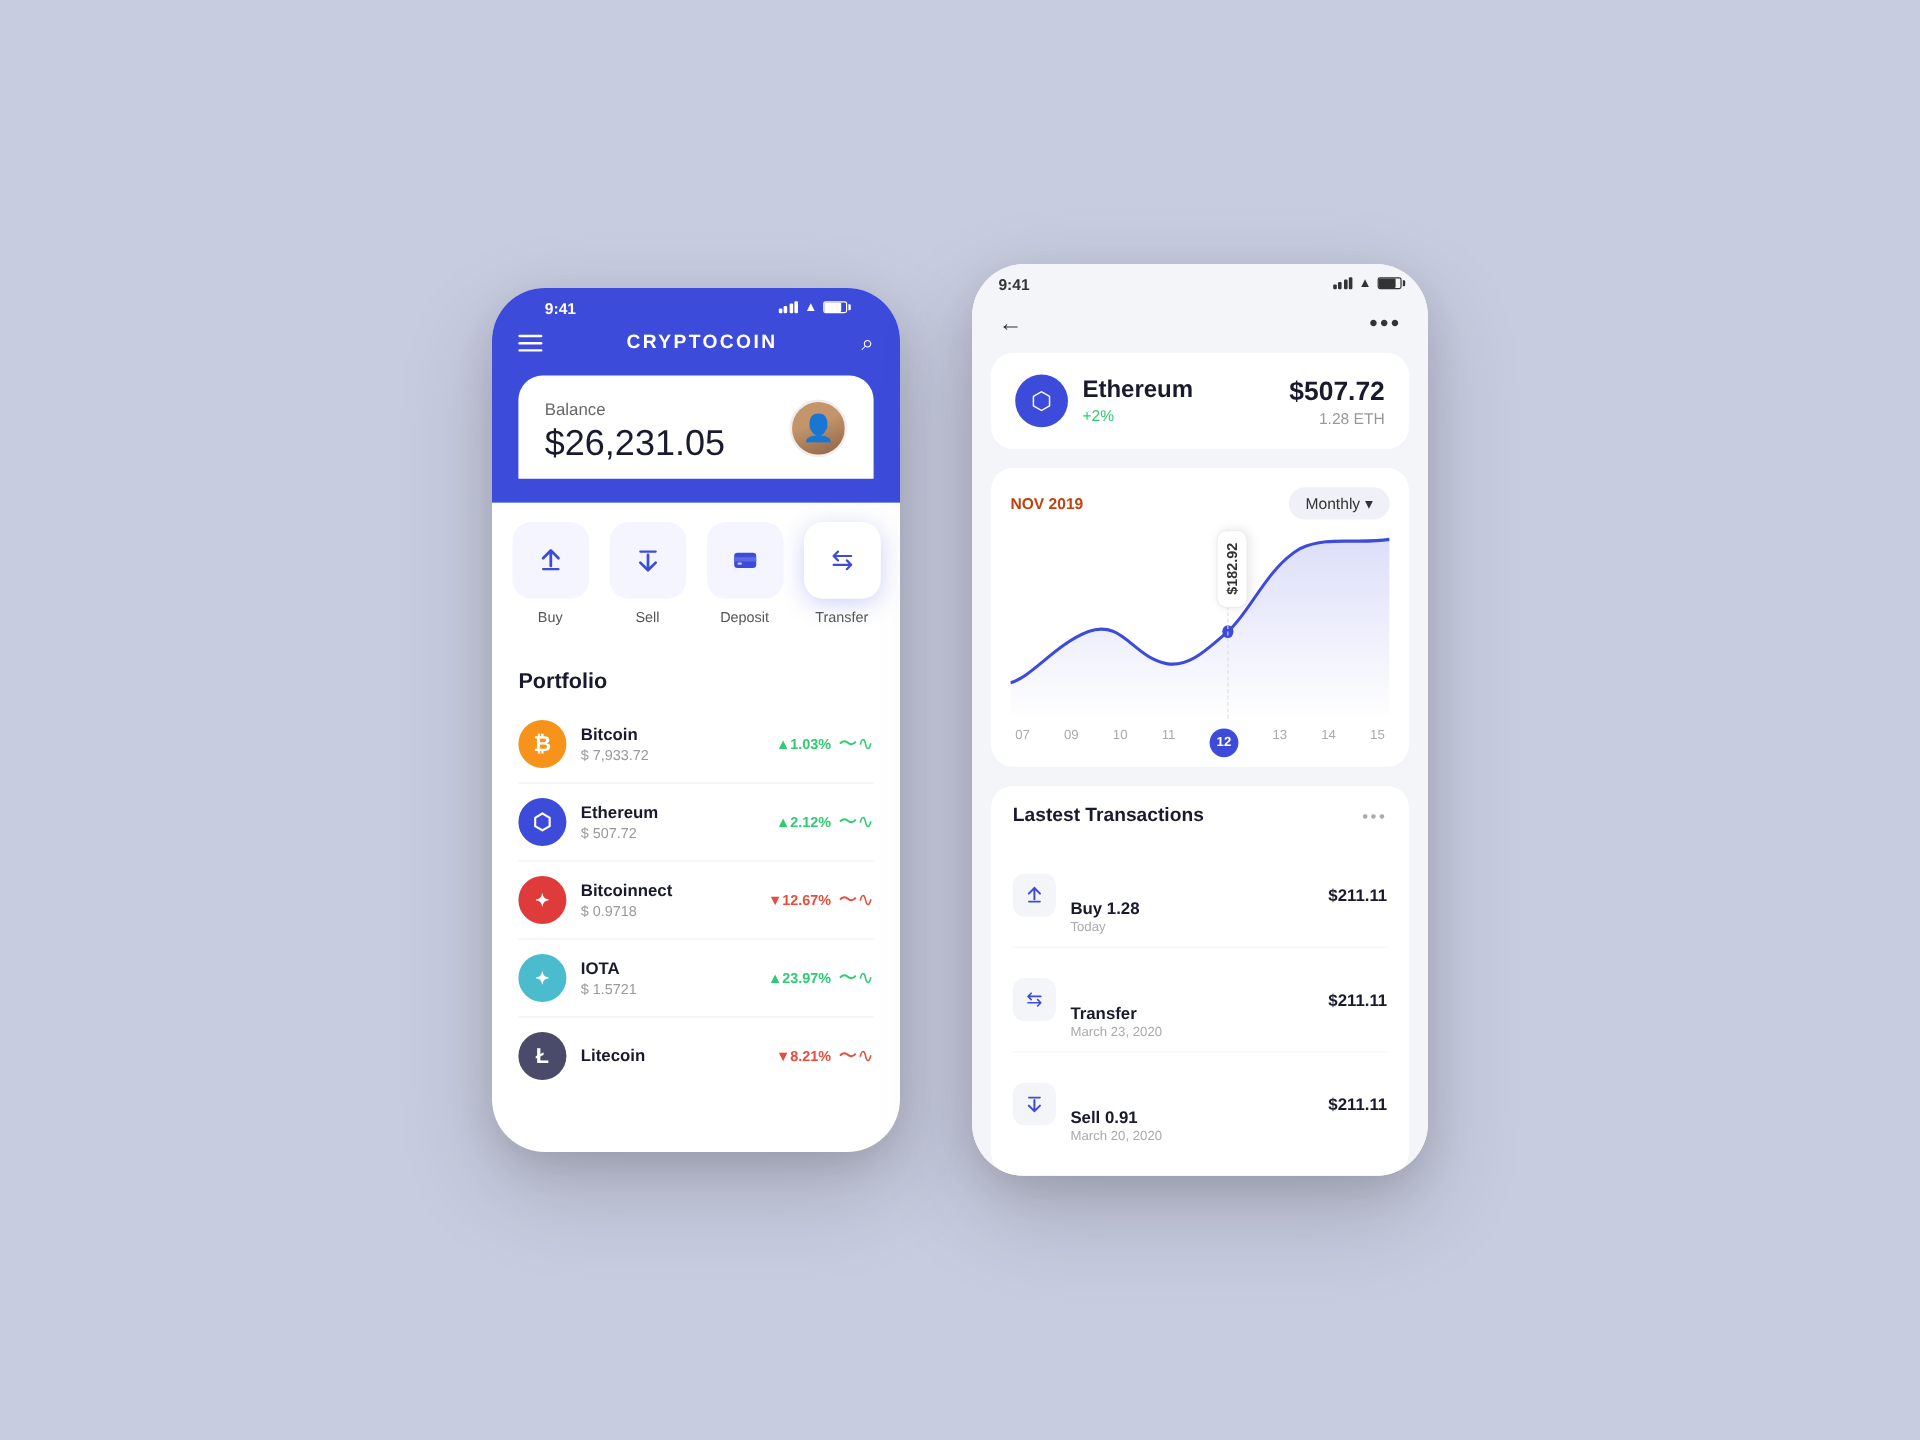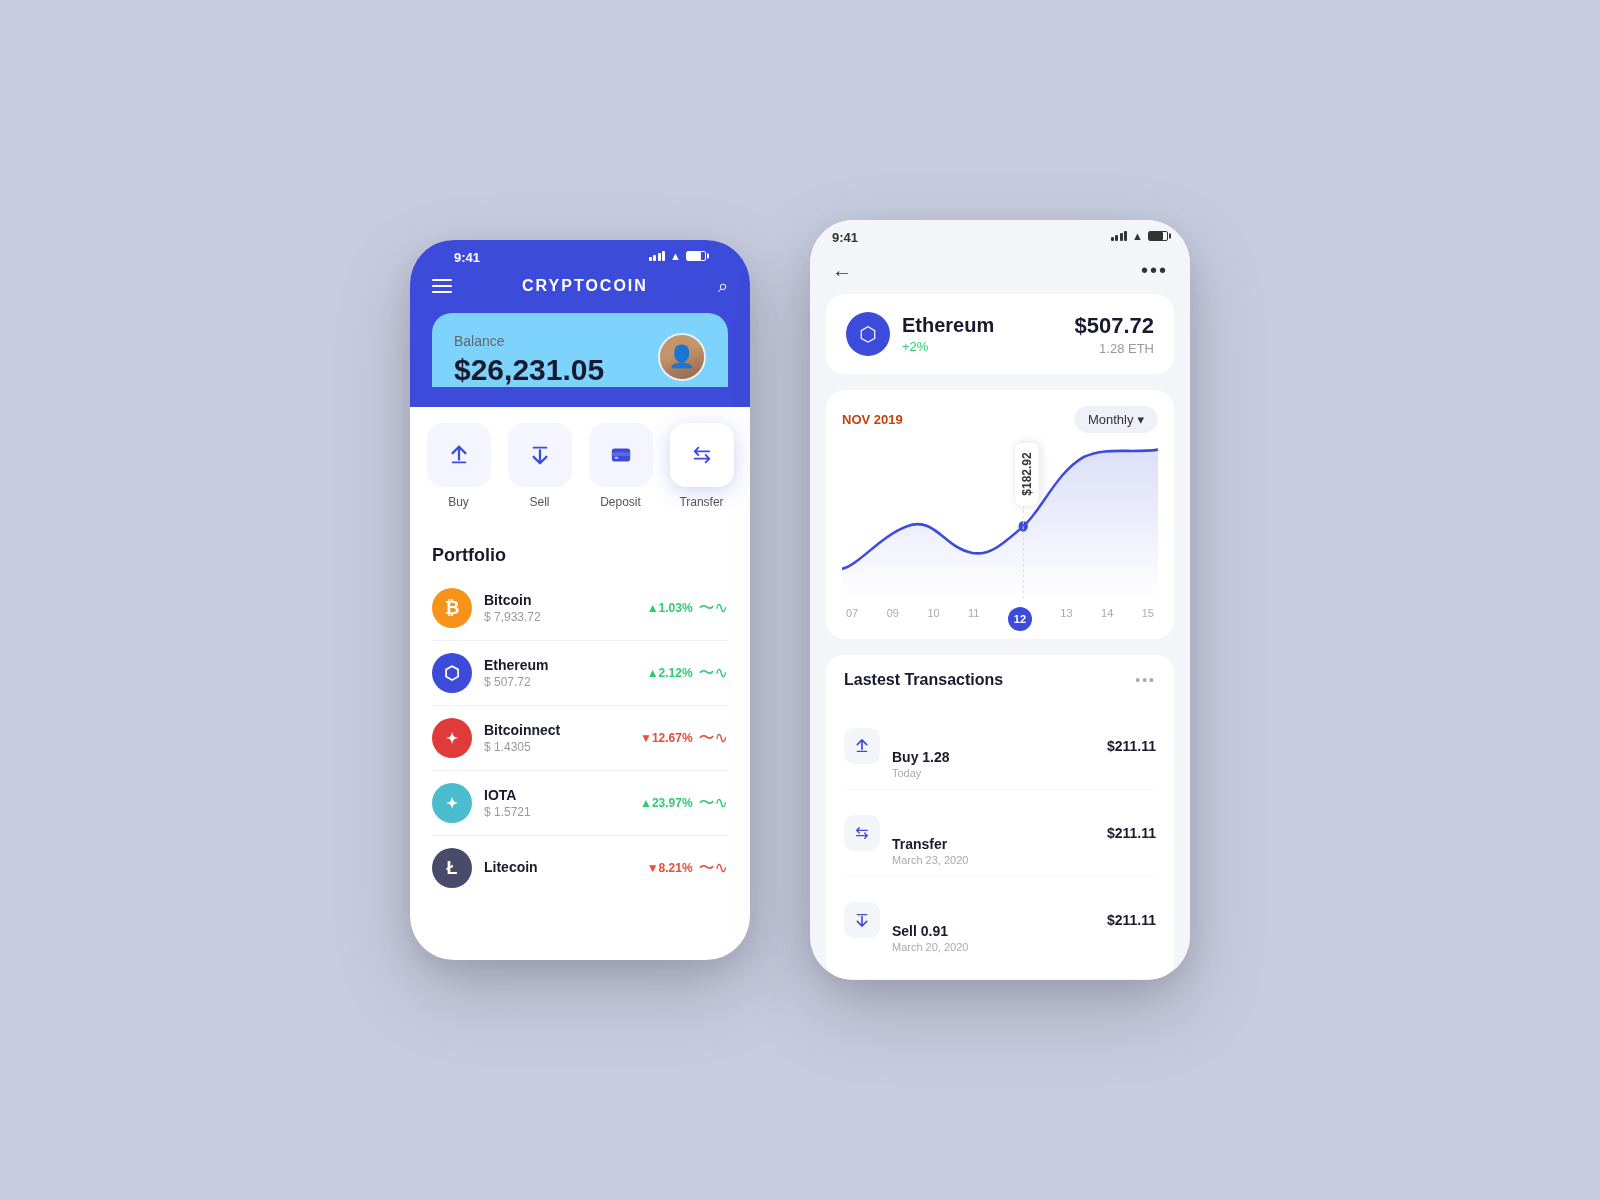--- a/index.html
+++ b/index.html
@@ -91,37 +91,37 @@
     .hamburger-icon span {
       display: block; width: 20px; height: 2px;
       background: #fff; margin: 4px 0; border-radius: 1px;
     }
     .search-icon-white {
       color: #fff; font-size: 18px; cursor: pointer;
     }
 
     
     .balance-card {
-      background: #7dd3fc;
+      background: #ffffff;
       border-radius: 20px 20px 0 0;
-      padding: 20px 22px 0;
+      padding: 20px 22px 12px;
     }
     .balance-header {
       display: flex;
       justify-content: space-between;
       align-items: flex-start;
     }
     .balance-label {
       font-size: 14px;
       color: #666;
       font-weight: 500;
     }
     .balance-amount {
       font-size: 30px;
-      font-weight: 700;
+      font-weight: 400;
       color: #1a1a2e;
       margin-top: 4px;
     }
     .avatar {
       width: 48px; height: 48px;
       border-radius: 50%;
       background: #888;
       overflow: hidden;
       border: 2px solid #eee;
     }
@@ -509,21 +509,21 @@
         <div class="coin-change-wrap">
           <span class="coin-change change-up">▲2.12%</span>
           <span class="sparkline sparkline-up">〜∿</span>
         </div>
       </div>
 
       <div class="coin-item">
         <div class="coin-logo coin-logo-bit" style="font-size:14px;">✦</div>
         <div class="coin-info">
           <div class="coin-name">Bitcoinnect</div>
-          <div class="coin-price">$ 1.4305</div>
+          <div class="coin-price">$ 0.9718</div>
         </div>
         <div class="coin-change-wrap">
           <span class="coin-change change-down">▼12.67%</span>
           <span class="sparkline sparkline-down">〜∿</span>
         </div>
       </div>
 
       <div class="coin-item">
         <div class="coin-logo coin-logo-iota" style="font-size:14px;">✦</div>
         <div class="coin-info">

